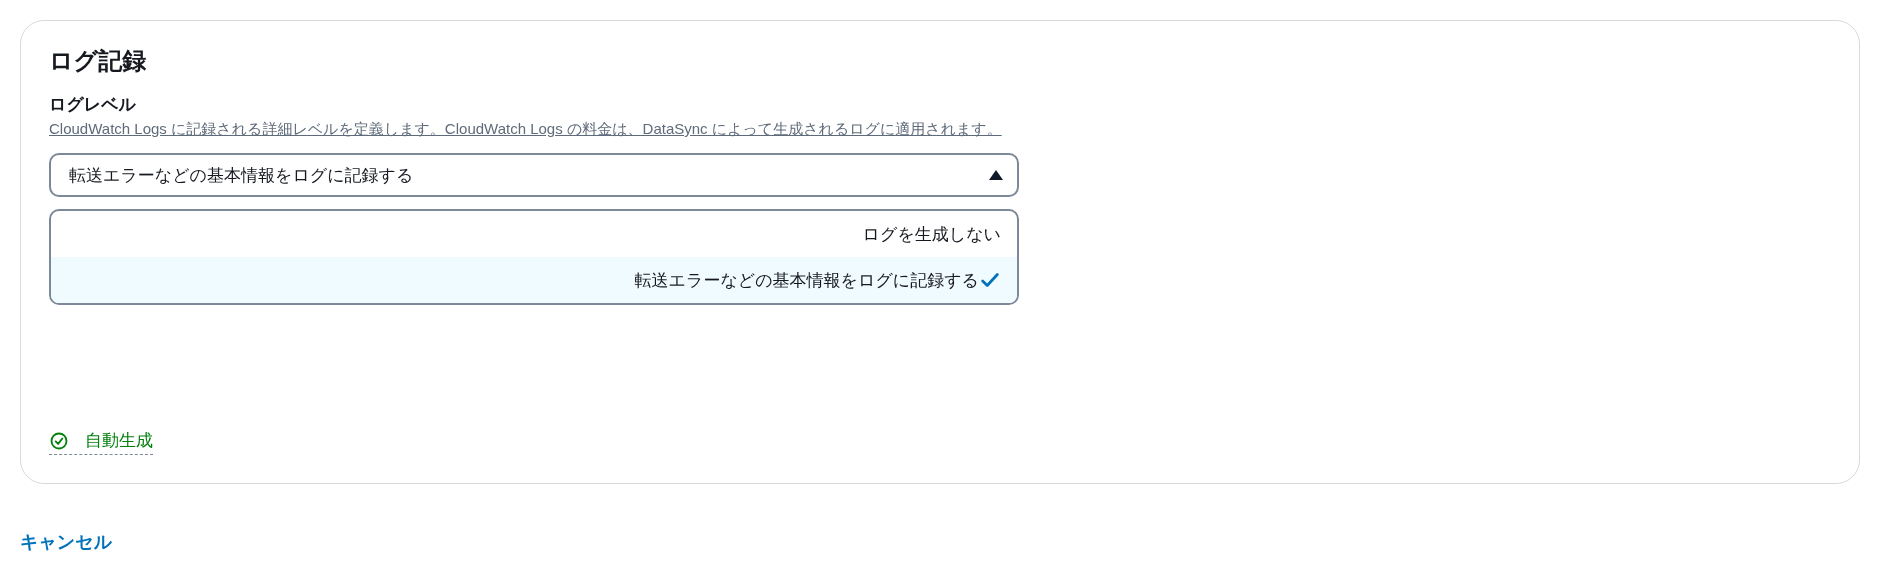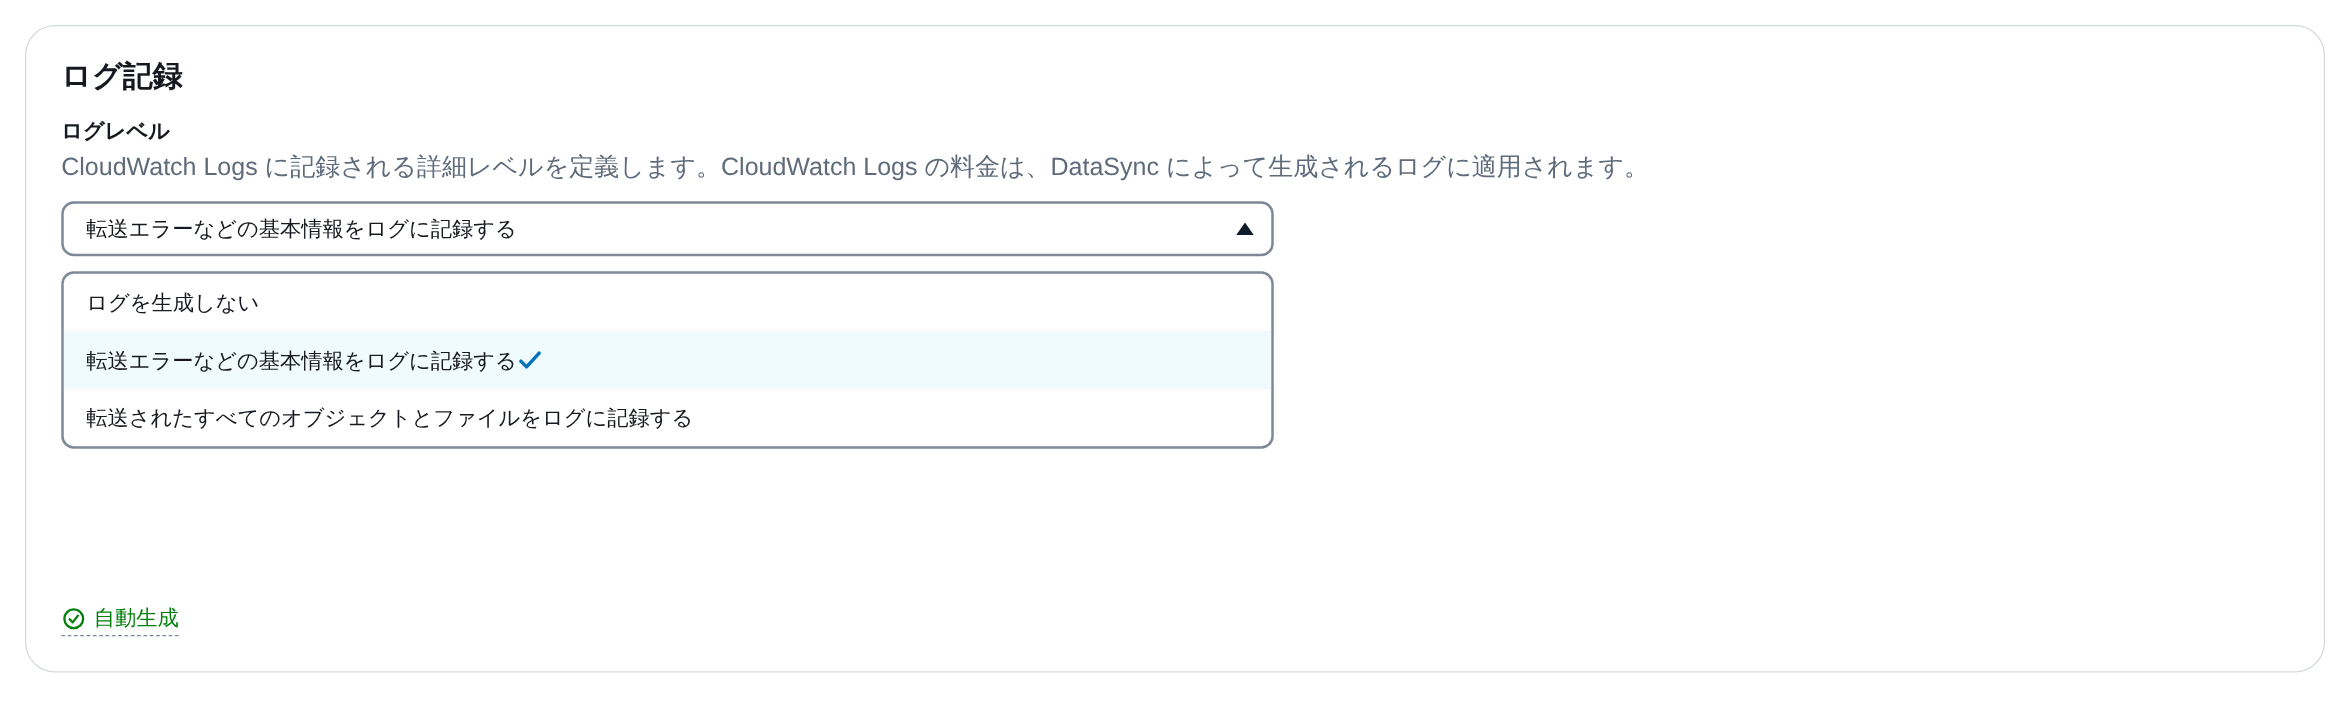--- a/index.html
+++ b/index.html
@@ -21,23 +21,24 @@
       font-size: 24px;
       font-weight: 700;
       margin-bottom: 16px;
     }
     .field-label {
       font-size: 17px;
       font-weight: 700;
       margin-bottom: 4px;
     }
     .field-description {
-      font-size: 20px;
+      font-size: 15px;
       color: #5f6b7a;
       margin-bottom: 14px;
+      text-decoration: underline;
     }
     .select-row {
       display: flex;
       align-items: flex-start;
       gap: 24px;
       flex-direction: column;
     }
     .select-wrap {
       position: relative;
       width: 970px;
@@ -67,33 +68,33 @@
       margin-top: 12px;
       border: 2px solid #7d8998;
       border-radius: 10px;
       overflow: hidden;
       background: #ffffff;
     }
     .dropdown-option {
       height: 46px;
       display: flex;
       align-items: center;
-      justify-content: flex-start;
+      justify-content: flex-end;
       padding: 0 16px 0 18px;
       font-size: 17px;
       cursor: pointer;
     }
     .dropdown-option.selected {
       background: #f0fbff;
     }
     .check-icon-svg { display: block; }
     .autogen {
       display: inline-flex;
       align-items: center;
-      gap: 6px;
+      gap: 16px;
       color: #037f0c;
       font-size: 17px;
       border-bottom: 1px dashed #7d8998;
       padding-bottom: 2px;
       margin-top: 100px;
       cursor: pointer;
     }
     .autogen-icon {
       width: 20px; height: 20px;
       display: inline-flex; align-items: center; justify-content: center;
@@ -147,23 +148,20 @@
           <span>ログを生成しない</span>
         </div>
         <div class="dropdown-option selected">
           <span>転送エラーなどの基本情報をログに記録する</span>
           <span>
             <svg class="check-icon-svg" width="22" height="22" viewBox="0 0 24 24" fill="none" stroke="#0073bb" stroke-width="3" stroke-linecap="round" stroke-linejoin="round">
                 <polyline points="4 13 9 18 20 6"></polyline>
               </svg>
           </span>
         </div>
-        <div class="dropdown-option">
-          <span>転送されたすべてのオブジェクトとファイルをログに記録する</span>
-        </div>
       </div>
 
     </div>
 
     <div class="autogen">
       <span class="autogen-icon">
         <svg width="20" height="20" viewBox="0 0 24 24" fill="none" stroke="#037f0c" stroke-width="2.2">
             <circle cx="12" cy="12" r="9"></circle>
             <polyline points="8 12.5 11 15.5 16 9" stroke-linecap="round" stroke-linejoin="round"></polyline>
           </svg>

